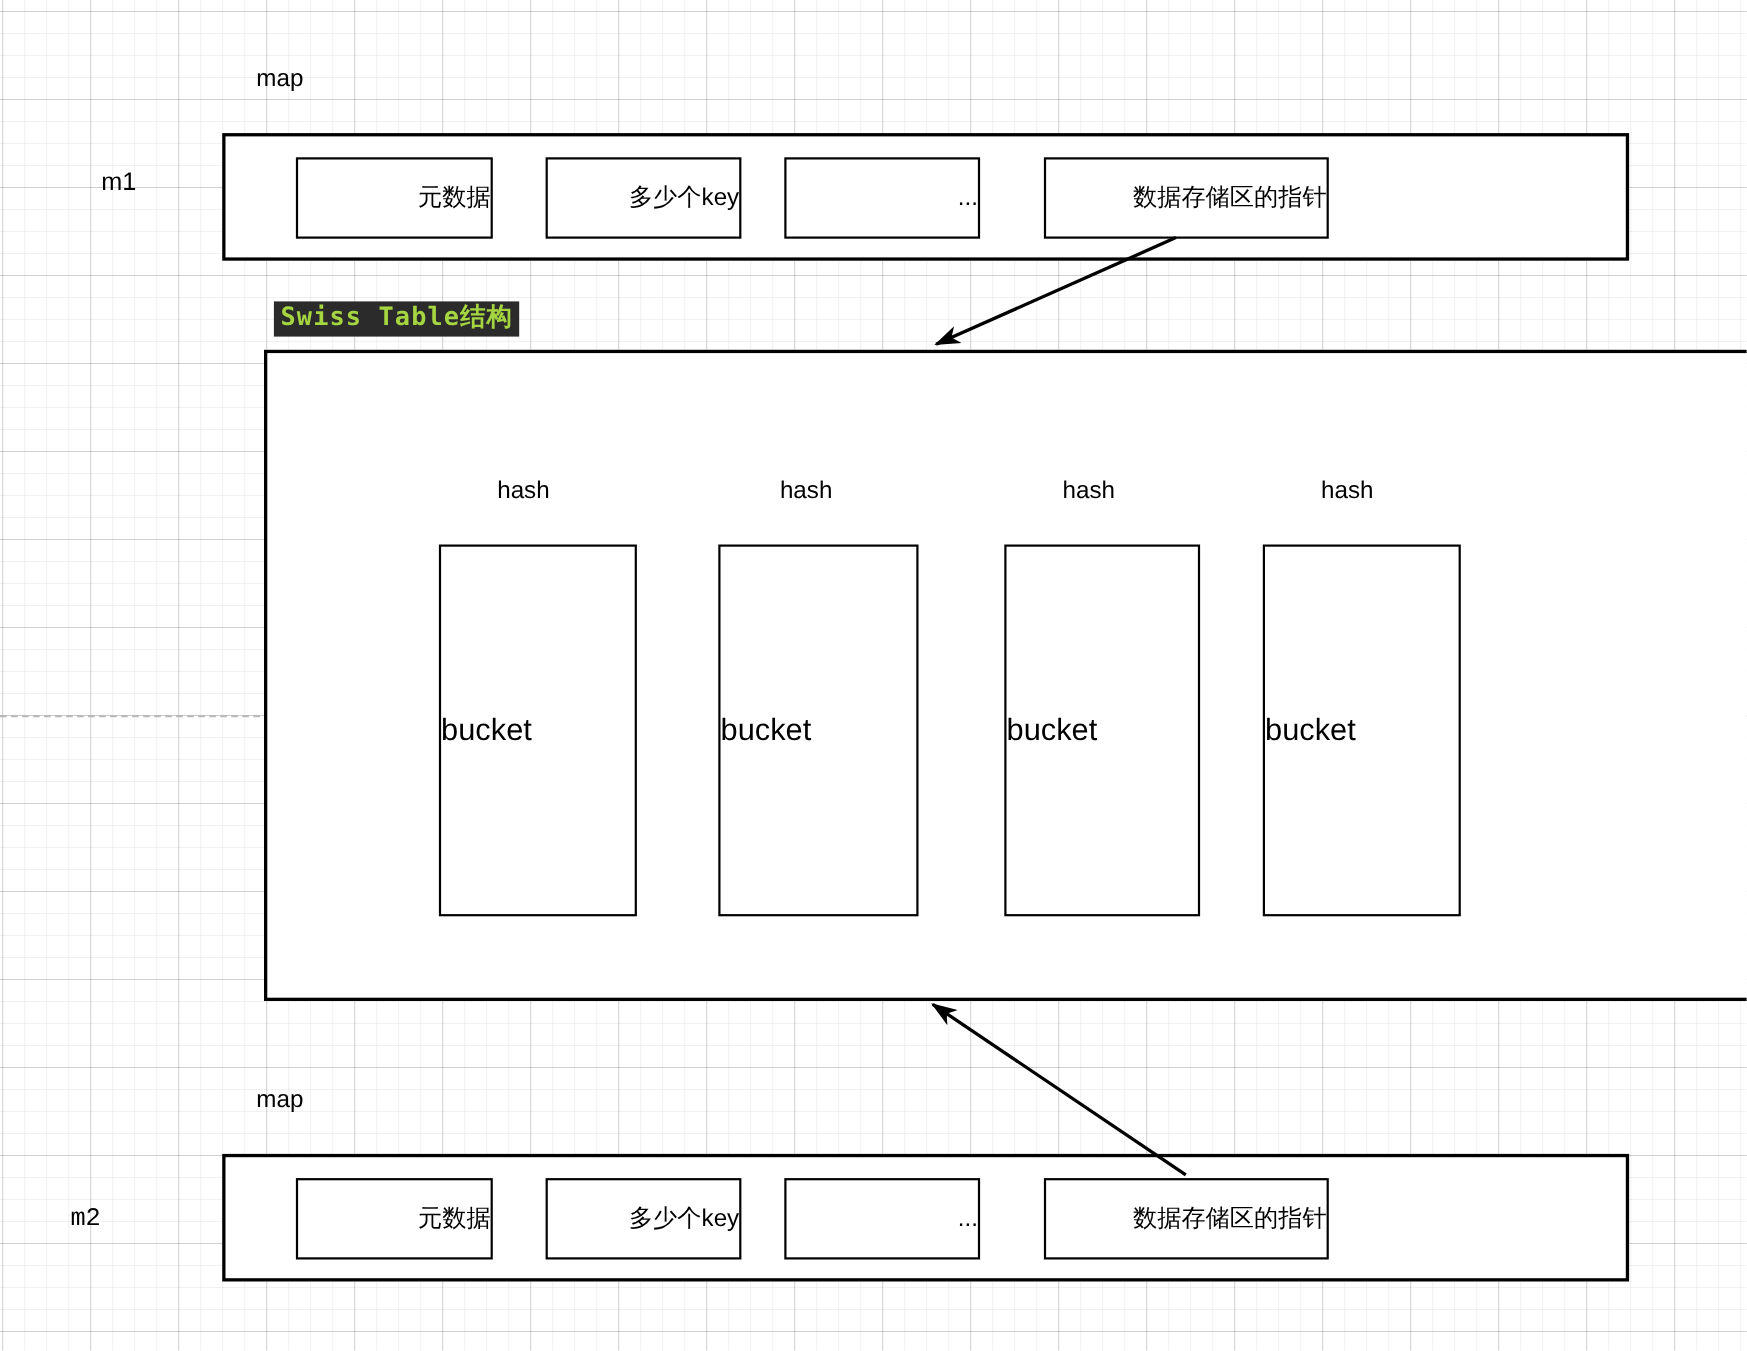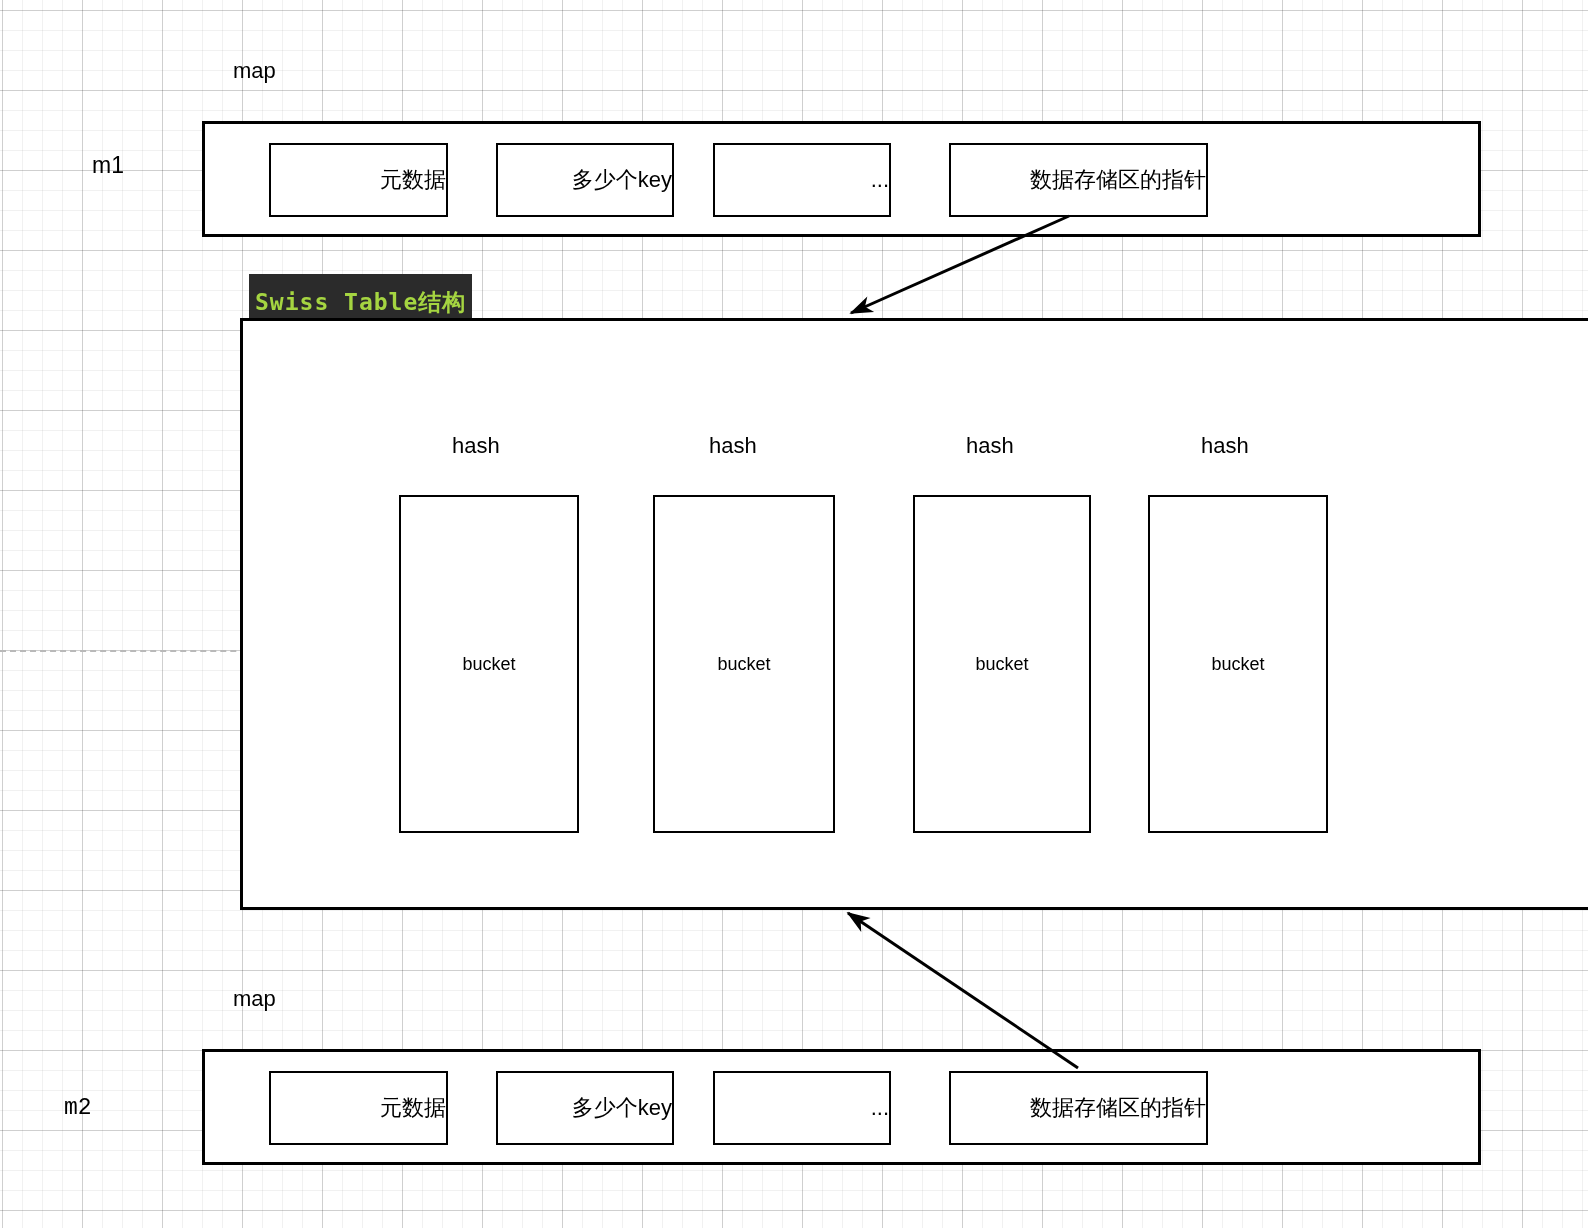--- a/index.html
+++ b/index.html
@@ -76,33 +76,32 @@
   }
 
   .tag-label {
     position: absolute;
     background: #2b2b2b;
     color: #a5d541;
     font-family: "DejaVu Sans Mono", "Liberation Mono", monospace;
     font-size: 23px;
     font-weight: bold;
     letter-spacing: 1px;
-    padding: 15px 6px 5px 6px;
+    padding: 1px 6px 5px 6px;
     white-space: nowrap;
     line-height: 1.15;
   }
 
   .bucket-label {
     position: absolute;
     left: 0;
     right: 0;
     top: 50%;
     transform: translateY(-50%);
-    text-align: center;
-    font-size: 18px;
+    font-size: 28px;
     color: #000000;
   }
 
   svg.arrows {
     position: absolute;
     left: 0;
     top: 0;
     width: 1588px;
     height: 1228px;
     overflow: visible;

